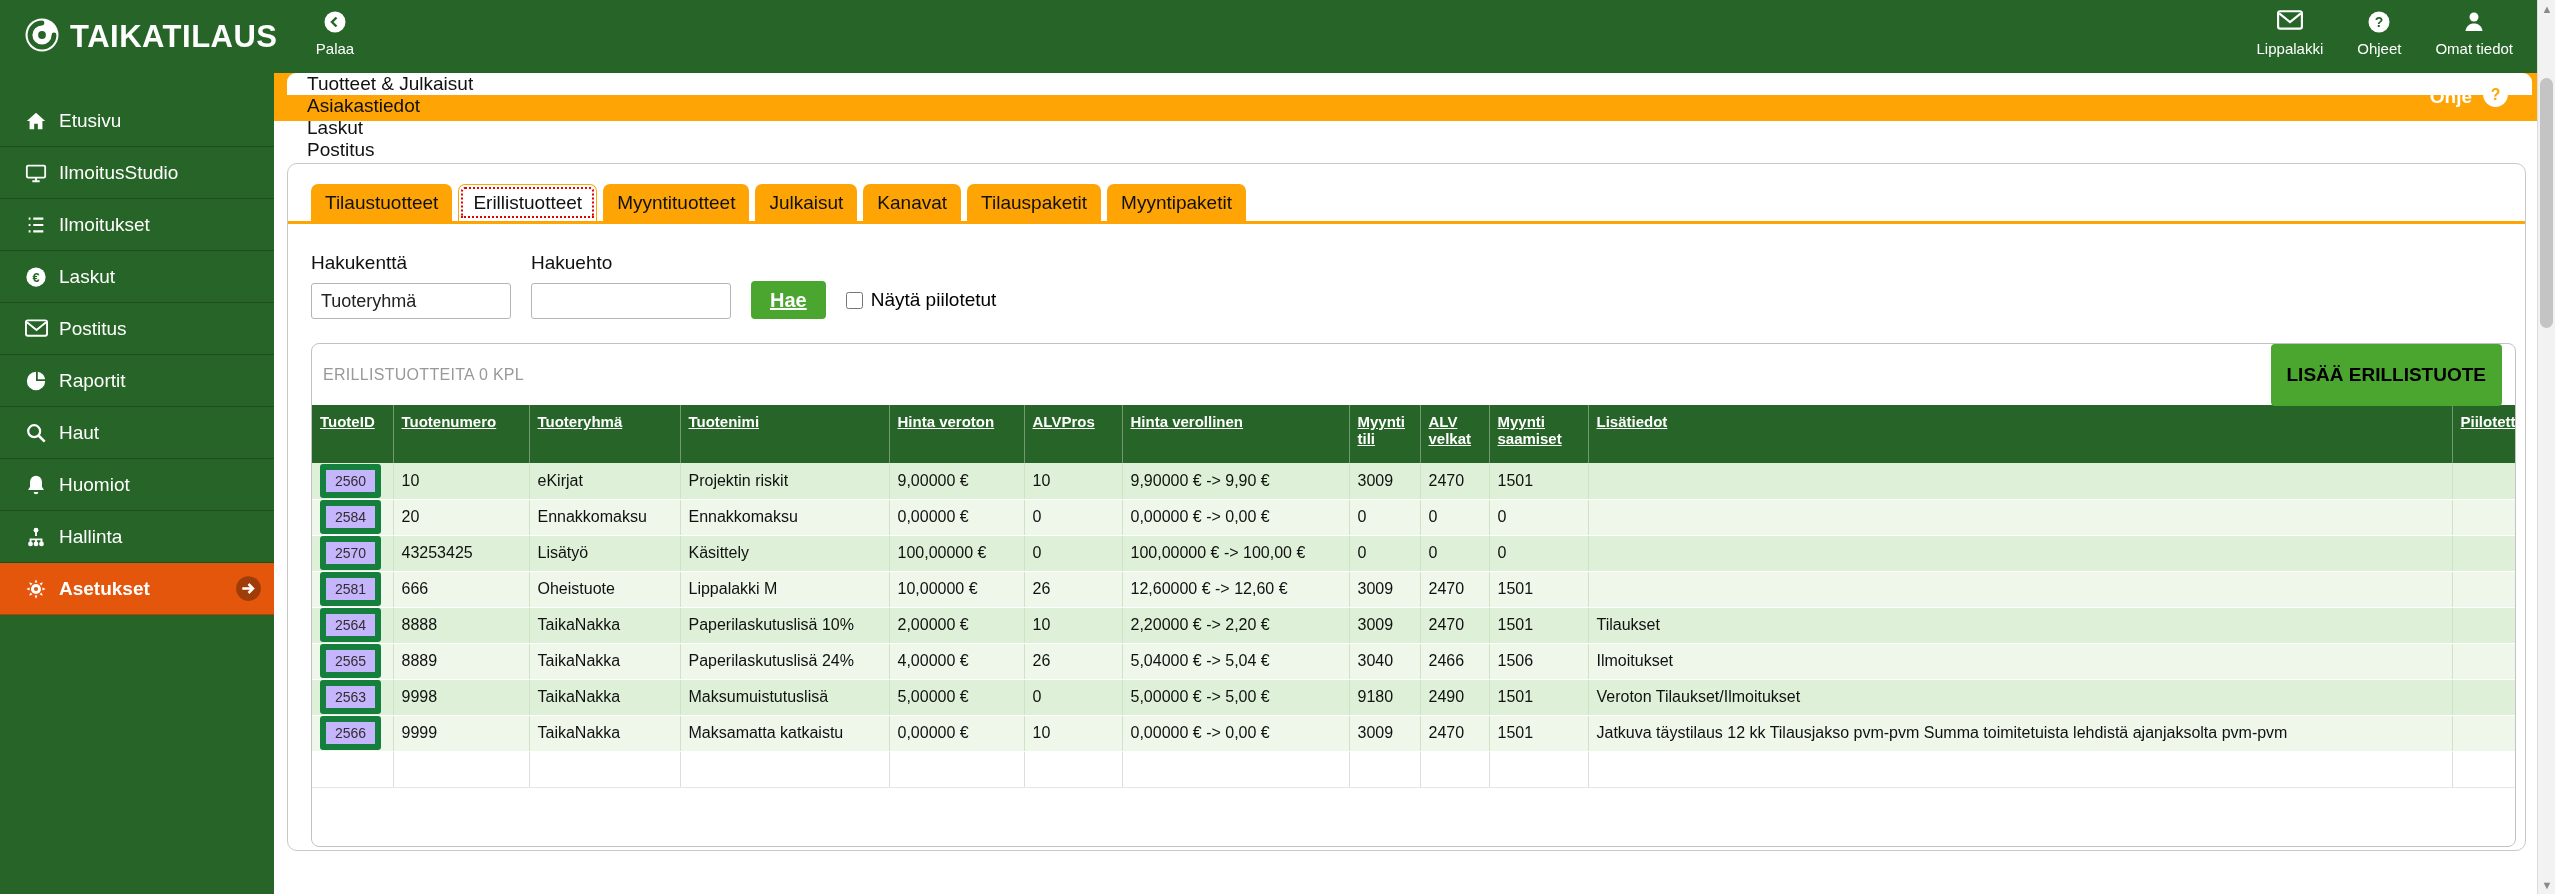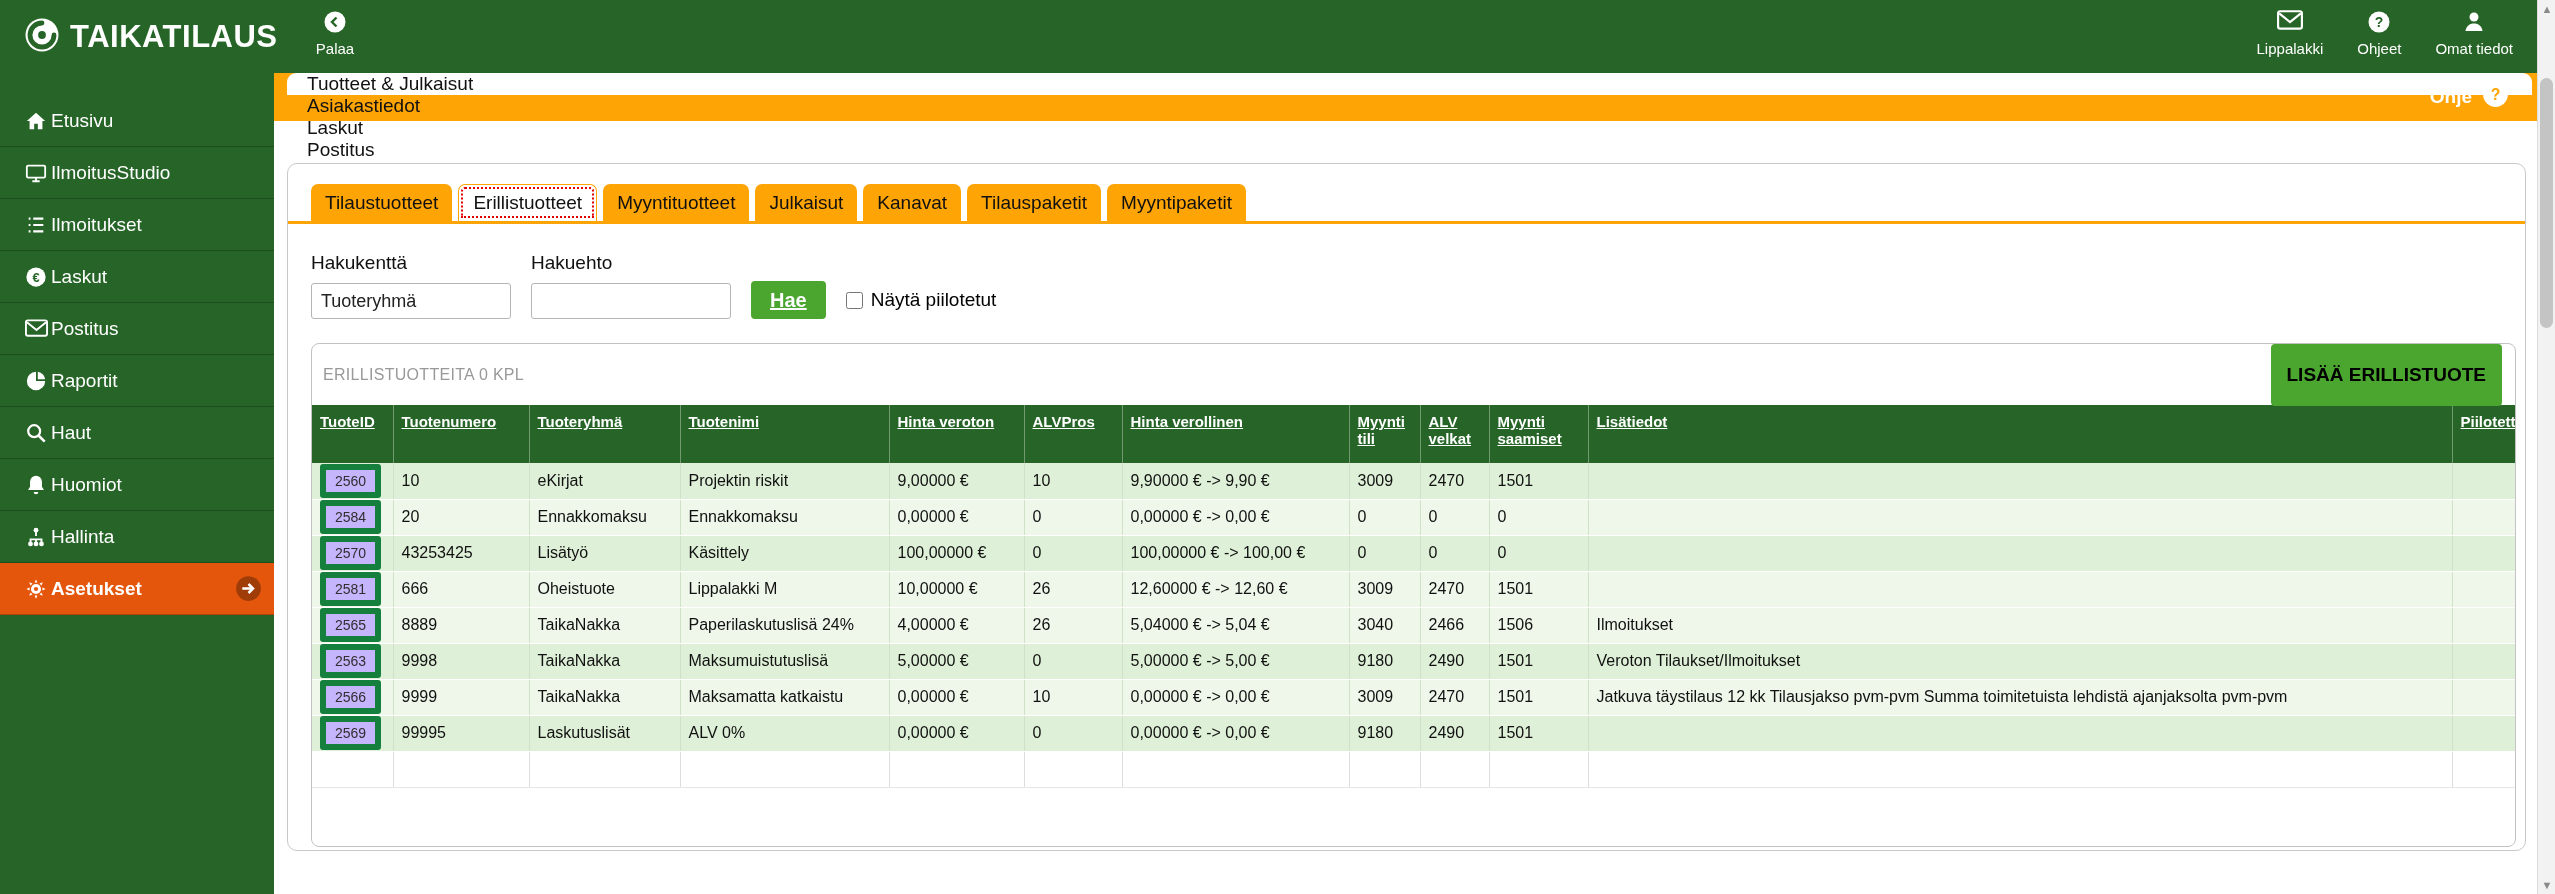--- a/index.html
+++ b/index.html
@@ -15,21 +15,21 @@
   .tb-stack { position:absolute; top:10px; text-align:center; color:#fff; cursor:pointer; }
   .tb-stack .ic { display:block; height:26px; margin-bottom:4px; }
   .tb-stack .lb { font-size:15px; display:block; }
   .back-group { left:300px; width:70px; }
   .topbar-right { position:absolute; right:42px; top:10px; display:flex; gap:34px; }
   .topbar-right .tb-stack { position:static; }
 
   
   .sidebar { position:absolute; top:73px; left:0; bottom:0; width:274px;
     background:var(--green-dark,#266527); padding-top:22px; }
-  .side-item { height:52px; display:flex; align-items:center; gap:3px; padding-left:24px;
+  .side-item { height:52px; display:flex; align-items:center; gap:11px; padding-left:24px;
     color:#fff; font-size:19px; border-bottom:1px solid rgba(0,0,0,.22); cursor:pointer; }
   .side-item .sic { width:24px; display:flex; justify-content:center; }
   .side-item.active { background:var(--orange-red,#e4560c); font-weight:bold; }
   .side-item .go { margin-left:auto; margin-right:12px; display:flex; }
 
   
   .main { position:absolute; top:73px; left:274px; right:18px; bottom:0; background:#fff; }
   .main-tabs { height:48px; background:var(--orange,#ffa405); display:flex; align-items:stretch;
     padding-left:13px; position:relative;flex-direction:column; }
   .main-tab { display:flex; align-items:center; padding:0 20px; margin-right:5px; font-size:19px;
@@ -380,20 +380,34 @@
                 <td>Lippalakki M</td>
                 <td>10,00000 €</td>
                 <td>26</td>
                 <td>12,60000 € -&gt; 12,60 €</td>
                 <td>3009</td>
                 <td>2470</td>
                 <td>1501</td>
                 <td></td>
                 <td></td>
               </tr>
+              <tr class="r-a">
+                <td><span class="id-badge">2564</span></td>
+                <td>8888</td>
+                <td>TaikaNakka</td>
+                <td>Paperilaskutuslisä 10%</td>
+                <td>2,00000 €</td>
+                <td>10</td>
+                <td>2,20000 € -&gt; 2,20 €</td>
+                <td>3009</td>
+                <td>2470</td>
+                <td>1501</td>
+                <td>Tilaukset</td>
+                <td></td>
+              </tr>
               <tr class="r-b">
                 <td><span class="id-badge">2565</span></td>
                 <td>8889</td>
                 <td>TaikaNakka</td>
                 <td>Paperilaskutuslisä 24%</td>
                 <td>4,00000 €</td>
                 <td>26</td>
                 <td>5,04000 € -&gt; 5,04 €</td>
                 <td>3040</td>
                 <td>2466</td>
@@ -422,34 +436,20 @@
                 <td>Maksamatta katkaistu</td>
                 <td>0,00000 €</td>
                 <td>10</td>
                 <td>0,00000 € -&gt; 0,00 €</td>
                 <td>3009</td>
                 <td>2470</td>
                 <td>1501</td>
                 <td>Jatkuva täystilaus 12 kk Tilausjakso pvm-pvm Summa toimitetuista lehdistä ajanjaksolta pvm-pvm</td>
                 <td></td>
               </tr>
-              <tr class="r-a">
-                <td><span class="id-badge">2569</span></td>
-                <td>99995</td>
-                <td>Laskutuslisät</td>
-                <td>ALV 0%</td>
-                <td>0,00000 €</td>
-                <td>0</td>
-                <td>0,00000 € -&gt; 0,00 €</td>
-                <td>9180</td>
-                <td>2490</td>
-                <td>1501</td>
-                <td></td>
-                <td></td>
-              </tr>
               <tr class="r-empty">
                 <td></td>
                 <td></td>
                 <td></td>
                 <td></td>
                 <td></td>
                 <td></td>
                 <td></td>
                 <td></td>
                 <td></td>

